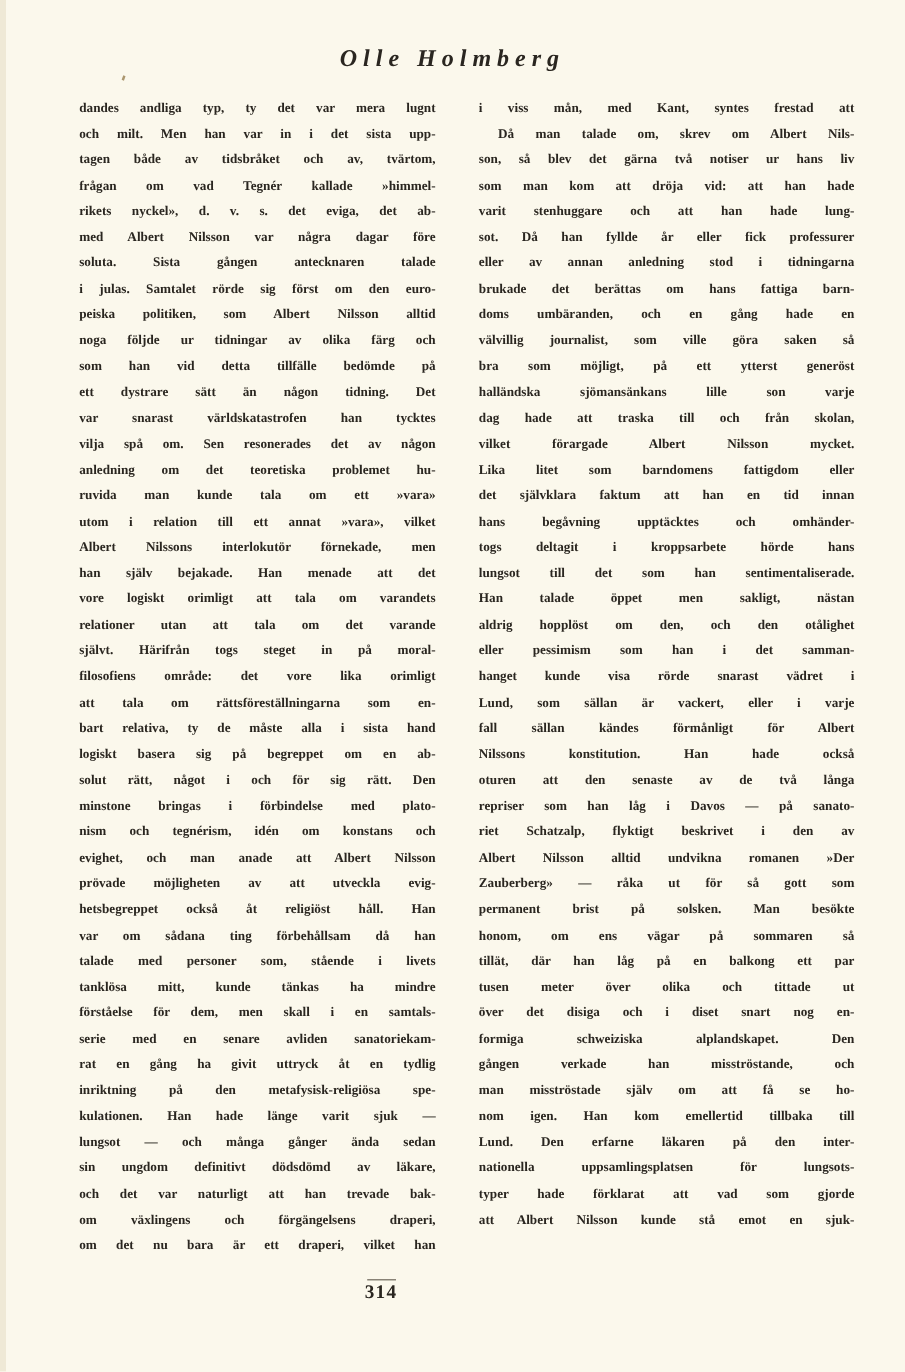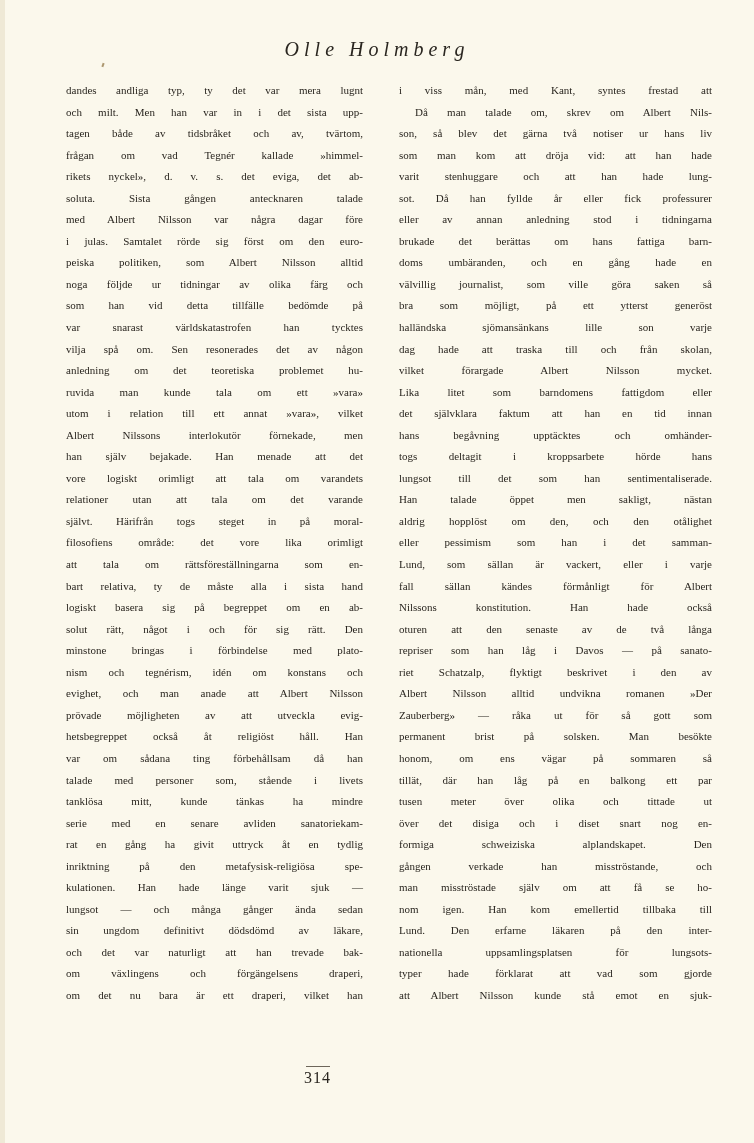--- a/index.html
+++ b/index.html
@@ -5,20 +5,21 @@
   html, body { margin: 0; padding: 0; }
   body {
     width: 754px; height: 1143px; overflow: hidden;
     background: #fbf8ec;
     font-family: "Liberation Serif", "DejaVu Serif", serif;
     color: #2a2620;
   }
   .page {
     position: relative; width: 754px; height: 1143px;
     background: #fbf8ec;
+    font-weight: bold;
   }
   .edge-left {
     position: absolute; left: 0; top: 0; width: 5px; height: 1143px;
     background: #efe9d6;
   }
   .running-head {
     position: absolute; top: 38px; left: 0; width: 754px;
     text-align: center;
     font-style: italic; font-size: 20px; letter-spacing: 5px;
     color: #2a2620;
@@ -57,26 +58,27 @@
 
   <div class="running-head">Olle Holmberg</div>
   <div class="speck"></div>
 
   <div class="col col-left" id="col-left">
       <span class="line">dandes andliga typ, ty det var mera lugnt</span>
       <span class="line">och milt. Men han var in i det sista upp-</span>
       <span class="line">tagen både av tidsbråket och av, tvärtom,</span>
       <span class="line">frågan om vad Tegnér kallade »himmel-</span>
       <span class="line">rikets nyckel», d. v. s. det eviga, det ab-</span>
+      <span class="line">med Albert Nilsson var några dagar före</span>
       <span class="line">soluta. Sista gången antecknaren talade</span>
-      <span class="line">med Albert Nilsson var några dagar före</span>
       <span class="line">i julas. Samtalet rörde sig först om den euro-</span>
       <span class="line">peiska politiken, som Albert Nilsson alltid</span>
       <span class="line">noga följde ur tidningar av olika färg och</span>
       <span class="line">som han vid detta tillfälle bedömde på</span>
+      <span class="line">ett dystrare sätt än någon tidning. Det</span>
       <span class="line">var snarast världskatastrofen han tycktes</span>
       <span class="line">vilja spå om. Sen resonerades det av någon</span>
       <span class="line">anledning om det teoretiska problemet hu-</span>
       <span class="line">ruvida man kunde tala om ett »vara»</span>
       <span class="line">utom i relation till ett annat »vara», vilket</span>
       <span class="line">Albert Nilssons interlokutör förnekade, men</span>
       <span class="line">han själv bejakade. Han menade att det</span>
       <span class="line">vore logiskt orimligt att tala om varandets</span>
       <span class="line">relationer utan att tala om det varande</span>
       <span class="line">självt. Härifrån togs steget in på moral-</span>
@@ -86,20 +88,21 @@
       <span class="line">logiskt basera sig på begreppet om en ab-</span>
       <span class="line">solut rätt, något i och för sig rätt. Den</span>
       <span class="line">minstone bringas i förbindelse med plato-</span>
       <span class="line">nism och tegnérism, idén om konstans och</span>
       <span class="line">evighet, och man anade att Albert Nilsson</span>
       <span class="line">prövade möjligheten av att utveckla evig-</span>
       <span class="line">hetsbegreppet också åt religiöst håll. Han</span>
       <span class="line">var om sådana ting förbehållsam då han</span>
       <span class="line">talade med personer som, stående i livets</span>
       <span class="line">tanklösa mitt, kunde tänkas ha mindre</span>
+      <span class="line">förståelse för dem, men skall i en samtals-</span>
       <span class="line">serie med en senare avliden sanatoriekam-</span>
       <span class="line">rat en gång ha givit uttryck åt en tydlig</span>
       <span class="line">inriktning på den metafysisk-religiösa spe-</span>
       <span class="line">kulationen. Han hade länge varit sjuk —</span>
       <span class="line">lungsot — och många gånger ända sedan</span>
       <span class="line">sin ungdom definitivt dödsdömd av läkare,</span>
       <span class="line">och det var naturligt att han trevade bak-</span>
       <span class="line">om växlingens och förgängelsens draperi,</span>
       <span class="line">om det nu bara är ett draperi, vilket han</span>
     </div>
@@ -119,20 +122,21 @@
       <span class="line">dag hade att traska till och från skolan,</span>
       <span class="line">vilket förargade Albert Nilsson mycket.</span>
       <span class="line">Lika litet som barndomens fattigdom eller</span>
       <span class="line">det självklara faktum att han en tid innan</span>
       <span class="line">hans begåvning upptäcktes och omhänder-</span>
       <span class="line">togs deltagit i kroppsarbete hörde hans</span>
       <span class="line">lungsot till det som han sentimentaliserade.</span>
       <span class="line">Han talade öppet men sakligt, nästan</span>
       <span class="line">aldrig hopplöst om den, och den otålighet</span>
       <span class="line">eller pessimism som han i det samman-</span>
+      <span class="line">hanget kunde visa rörde snarast vädret i</span>
       <span class="line">Lund, som sällan är vackert, eller i varje</span>
       <span class="line">fall sällan kändes förmånligt för Albert</span>
       <span class="line">Nilssons konstitution. Han hade också</span>
       <span class="line">oturen att den senaste av de två långa</span>
       <span class="line">repriser som han låg i Davos — på sanato-</span>
       <span class="line">riet Schatzalp, flyktigt beskrivet i den av</span>
       <span class="line">Albert Nilsson alltid undvikna romanen »Der</span>
       <span class="line">Zauberberg» — råka ut för så gott som</span>
       <span class="line">permanent brist på solsken. Man besökte</span>
       <span class="line">honom, om ens vägar på sommaren så</span>

